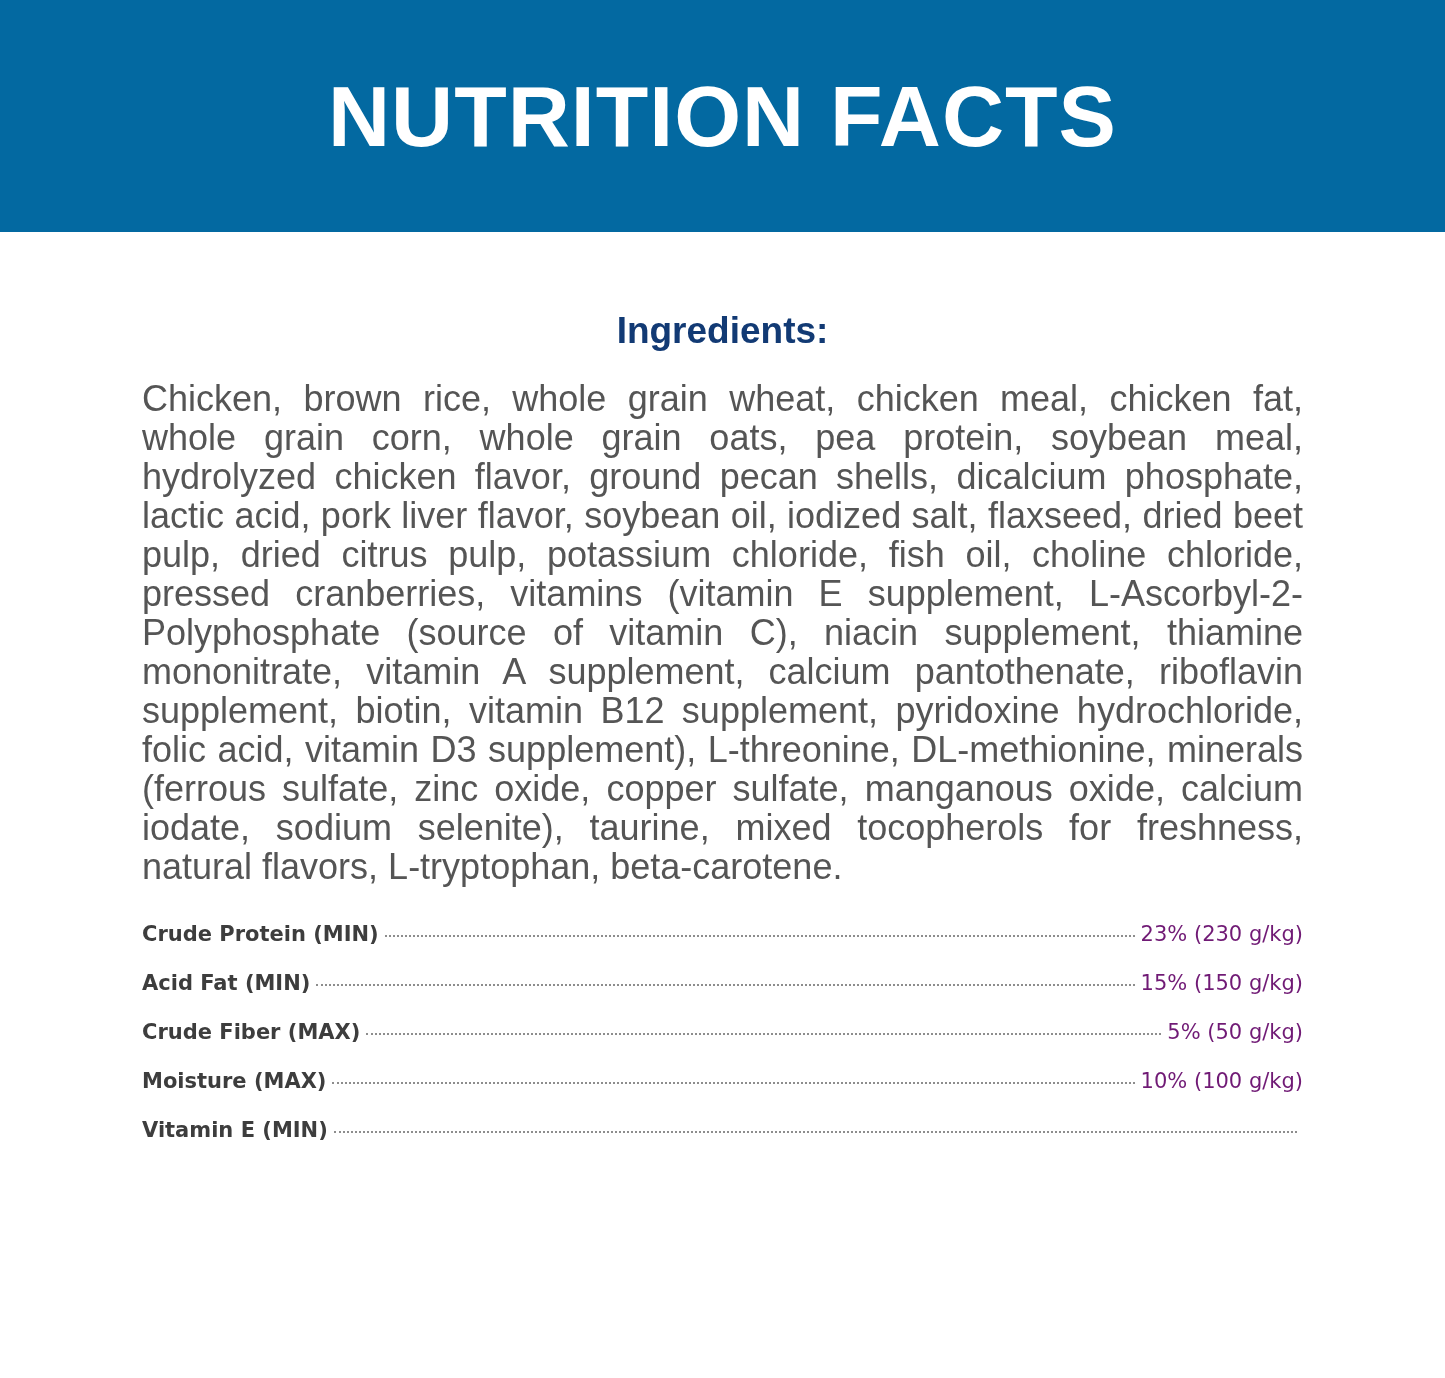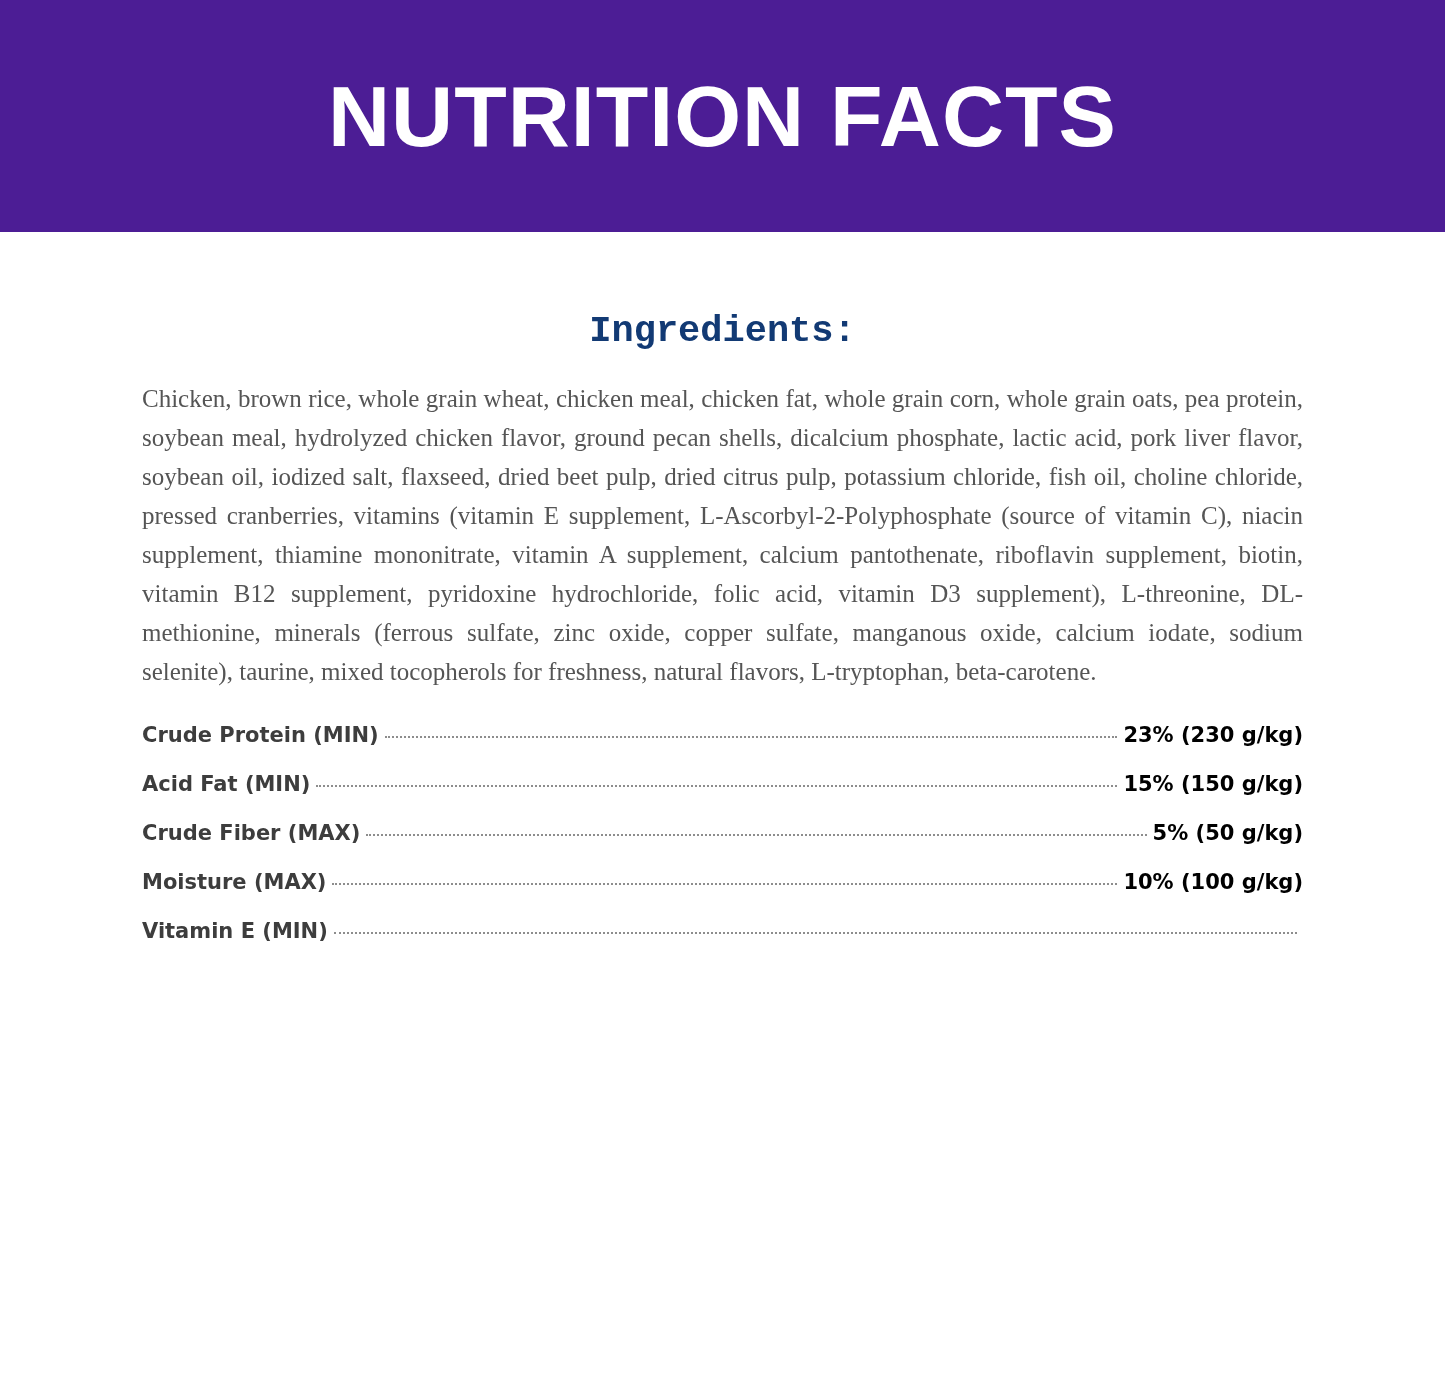--- a/index.html
+++ b/index.html
@@ -16,21 +16,21 @@
   }
   .page {
     position: relative;
     width: 1445px;
     height: 1378px;
     background: #ffffff;
   }
   .header-band {
     width: 100%;
     height: 232px;
-    background: #4c1d95;
+    background: #0369a1;
     display: flex;
     align-items: center;
     justify-content: center;
   }
   .header-title {
     color: #ffffff;
     font-size: 86px;
     font-weight: bold;
     letter-spacing: 1px;
     line-height: 1;
@@ -39,32 +39,32 @@
   }
   .content {
     padding: 0 142px;
   }
   .section-heading {
     text-align: center;
     color: #123a74;
     font-size: 37px;
     font-weight: bold;
     margin: 0;
-    font-family: Liberation Mono, monospace;
+    font-family: Liberation Sans, sans-serif;
   }
   .ingredients-heading {
     padding-top: 78px;
   }
   .ingredients-body {
     margin-top: 27px;
-    font-size: 25px;
+    font-size: 36px;
     line-height: 39px;
     text-align: justify;
     color: #555555;
-    font-family: Liberation Serif, serif;
+    font-family: Liberation Sans, sans-serif;
   }
   .analysis-heading {
     padding-top: 85px;
   }
   .analysis-list {
     margin-top: 32px;
   }
   .ga-row {
     display: flex;
     align-items: baseline;
@@ -80,23 +80,23 @@
   }
   .ga-dots {
     flex: 1;
     margin: 0 6px;
     position: relative;
     top: -4px;
     border-bottom: 2.5px dotted #8d8d8d;
     min-width: 20px;
   }
   .ga-value {
-    font-weight: bold;
+    font-weight: normal;
     white-space: nowrap;
-    color: #000000;
+    color: #701a75;
   }
 </style>
 </head>
 <body>
 
 <div class="page">
 
   <div class="header-band">
     <div class="header-title">NUTRITION FACTS</div>
   </div>

